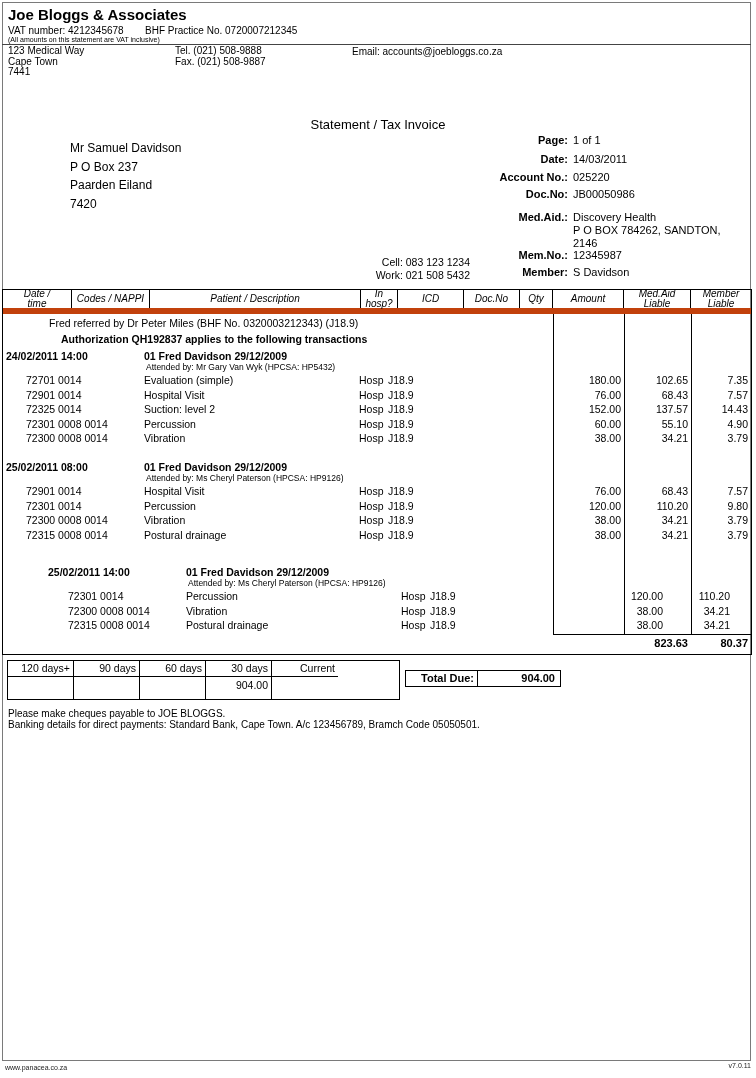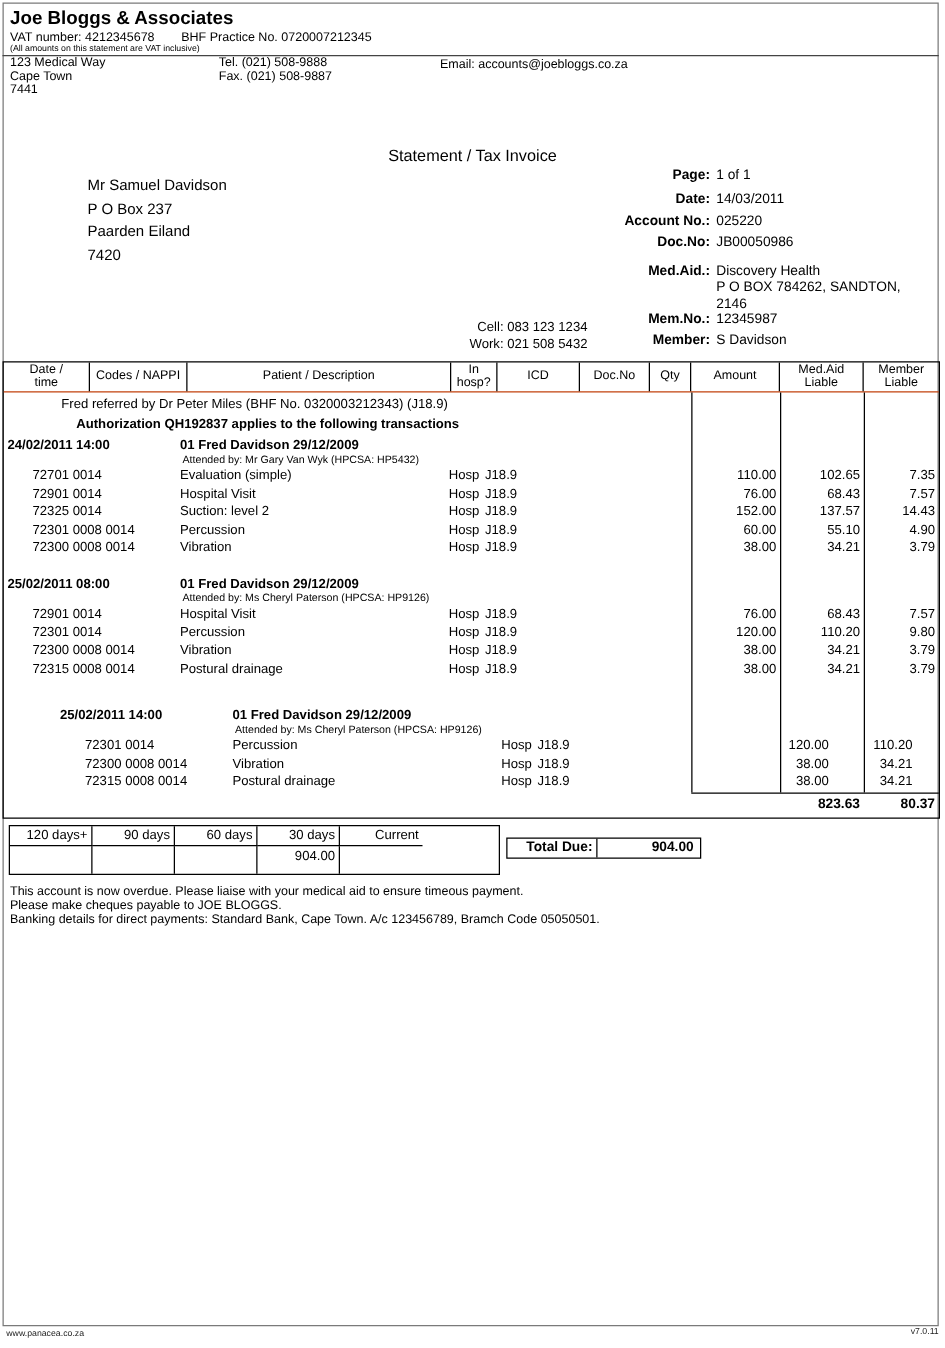--- a/index.html
+++ b/index.html
@@ -16,21 +16,21 @@
   .telblk{left:175px;top:46px;font-size:10px;line-height:10.5px;}
   .email{left:352px;top:46px;font-size:10px;}
   .title{left:0;top:117px;width:756px;text-align:center;font-size:13px;}
   .recip{left:70px;top:139px;font-size:12px;line-height:18.5px;}
   .ilabel{left:420px;width:148px;text-align:right;font-size:11px;font-weight:bold;}
   .ivalue{left:573px;font-size:11px;}
   .medaid-lines{left:573px;top:211px;font-size:11px;line-height:13px;}
   .contact{left:300px;top:256px;width:170px;text-align:right;font-size:10.5px;line-height:12.5px;}
   
   .mtable{left:2px;top:289px;width:750px;height:366px;border:1px solid #000;}
-  .thead{display:flex;height:24px;border-bottom:1px solid #c2410c;}
+  .thead{display:flex;height:24px;border-bottom:6px solid #c2410c;font-style:italic;}
   .th{display:flex;align-items:center;justify-content:center;text-align:center;font-size:10px;line-height:10.5px;white-space:pre-line;border-right:1px solid #000;}
   .th.last{border-right:none;}
   .tbody{position:relative;height:340px;font-size:10.5px;}
   .note1{position:absolute;left:46px;top:3px;font-size:10.5px;}
   .note2{position:absolute;left:46px;top:19px;font-weight:bold;font-size:10.5px;margin-left:12px;}
   .group{position:absolute;left:0;width:100%;height:120px;}
   .g-date{position:absolute;left:3px;top:0;font-weight:bold;}
   .g-pat{position:absolute;left:141px;top:0;font-weight:bold;}
   .g-att{position:absolute;left:143px;top:11.5px;font-size:8.5px;}
   .srow{position:absolute;left:0;width:100%;height:14.5px;}
@@ -137,21 +137,21 @@
     <span class="tot t2">80.37</span>
   <div class="group" style="top: 36px;">
         <span class="g-date">24/02/2011 14:00</span>
         <span class="g-pat">01 Fred Davidson 29/12/2009</span>
         <span class="g-att">Attended by: Mr Gary Van Wyk (HPCSA: HP5432)</span>
         <div class="srow" style="top: 24px;">
           <span class="" style="left: 23px;">72701 0014</span>
           <span class="" style="left: 141px;">Evaluation (simple)</span>
           <span class="" style="left: 356px;">Hosp</span>
           <span class="" style="left: 385px;">J18.9</span>
-          <span class="" style="right: 130px;">110.00</span>
+          <span class="" style="right: 130px;">180.00</span>
           <span class="" style="right: 63px;">102.65</span>
           <span class="" style="right: 3px;">7.35</span>
         </div>
         <div class="srow" style="top: 38.5px;">
           <span class="" style="left: 23px;">72901 0014</span>
           <span class="" style="left: 141px;">Hospital Visit</span>
           <span class="" style="left: 356px;">Hosp</span>
           <span class="" style="left: 385px;">J18.9</span>
           <span class="" style="right: 130px;">76.00</span>
           <span class="" style="right: 63px;">68.43</span>
@@ -277,19 +277,18 @@
       <div class="acell aval-cell"></div>
     </div>
 </div>
 
 <div class="abs tdue">
   <div class="tdl">Total Due:</div>
   <div class="tdv">904.00</div>
 </div>
 
 <div class="abs notes" id="fnotes">
-    <div>This account is now overdue.  Please liaise with your medical aid to ensure timeous payment.</div>
     <div>Please make cheques payable to JOE BLOGGS.</div>
     <div>Banking details for direct payments: Standard Bank, Cape Town. A/c 123456789, Bramch Code 05050501.</div>
   </div>
 
 <div class="abs site">www.panacea.co.za</div>
 <div class="abs ver">v7.0.11</div>
 
 </body></html>

